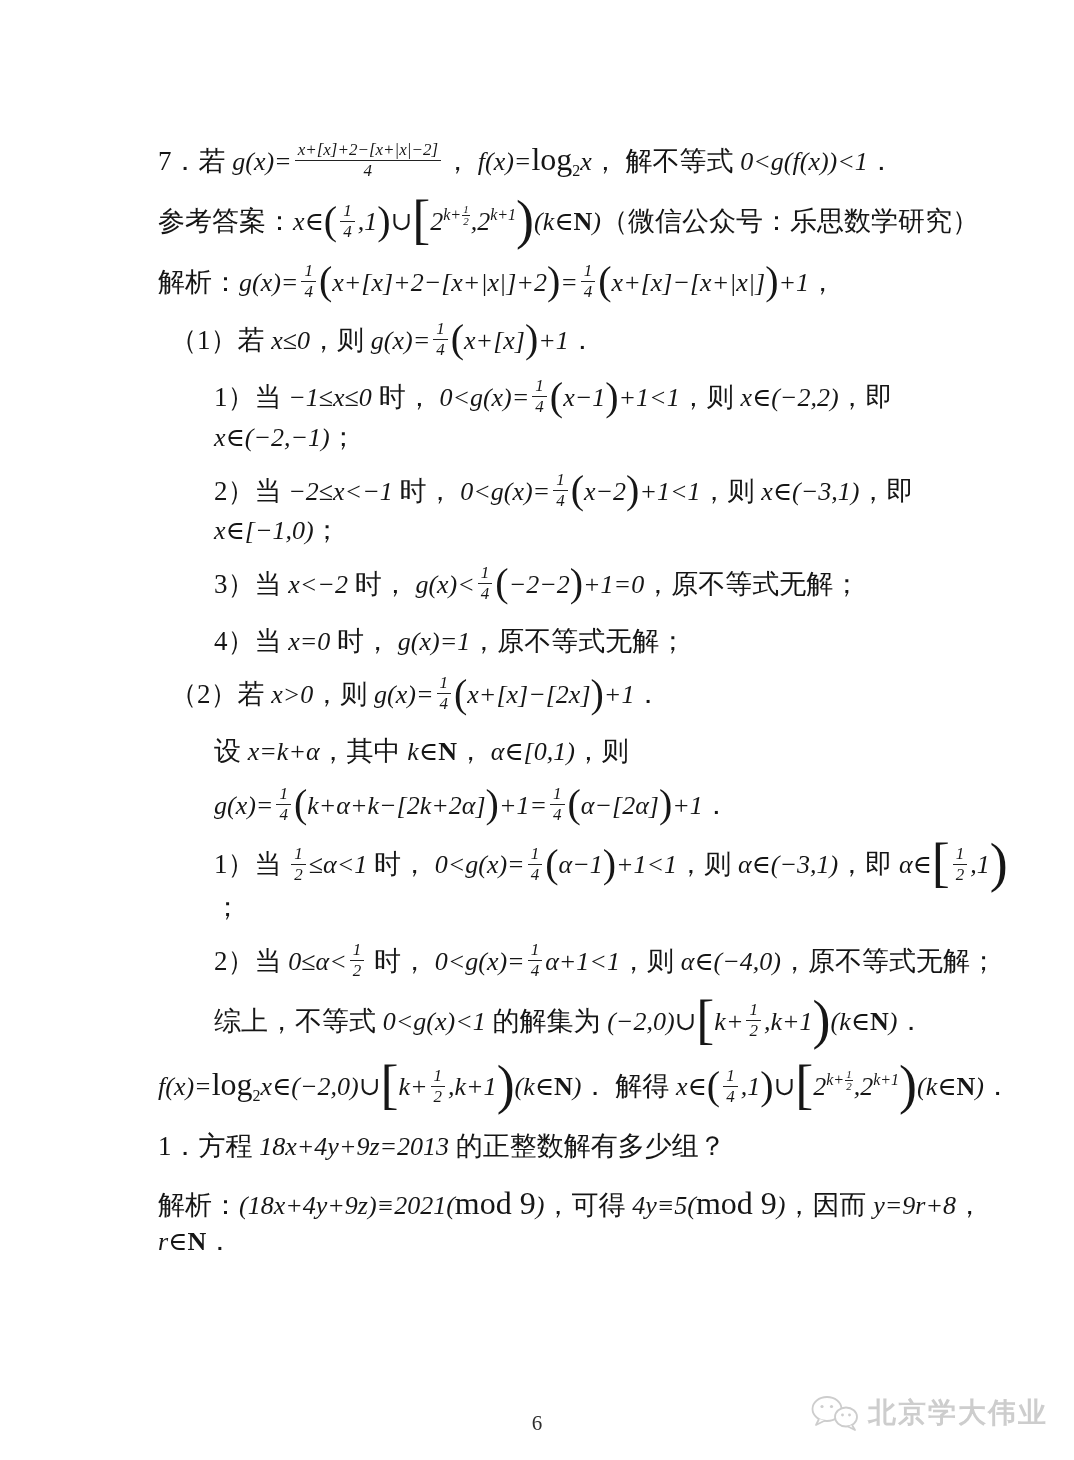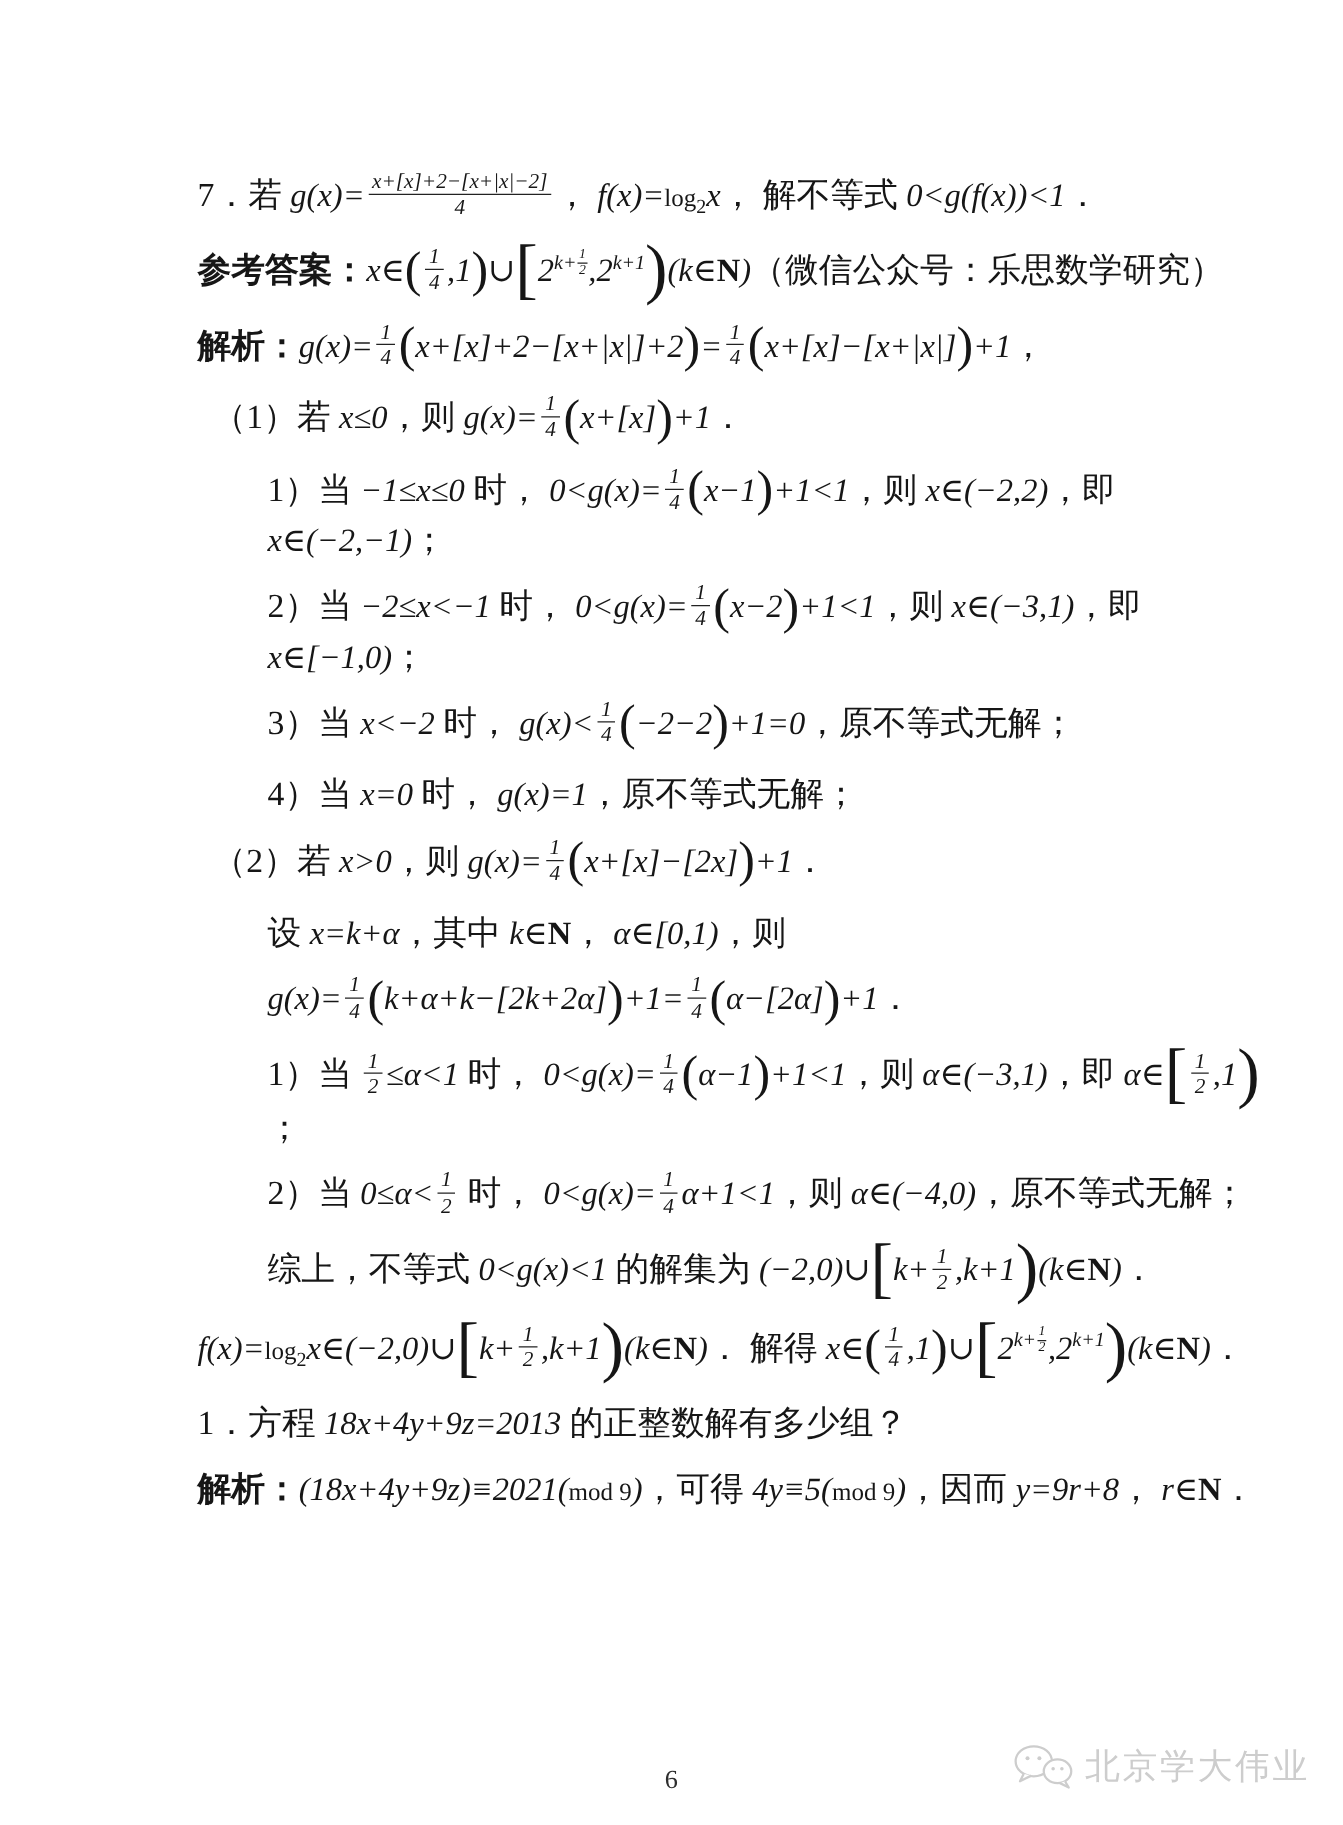--- a/index.html
+++ b/index.html
@@ -4,23 +4,23 @@
 <style>
   html,body{margin:0;padding:0;background:#ffffff;}
   .page{position:relative;width:1074px;height:1460px;background:#ffffff;overflow:hidden;
         font-family:"Liberation Serif","DejaVu Serif",serif;color:#161616;}
   .content{padding:138px 52px 0 158px;}
   .line{margin-bottom:17px;line-height:1.32;font-size:27px;white-space:normal;}
   .ind1{padding-left:12px;}
   .ind2{padding-left:56px;}
 
   .seg-t{font-family:"Liberation Serif","DejaVu Serif",serif;font-style:normal;}
-  .seg-b{font-family:"Liberation Serif","DejaVu Serif",serif;font-weight:700;font-style:normal;}
+  .seg-b{font-family:"Liberation Serif","DejaVu Serif",serif;font-weight:400;font-style:normal;}
   .seg-m{font-family:"Liberation Serif","DejaVu Serif",serif;font-style:italic;font-size:26px;}
-  .seg-r{font-family:"Liberation Serif","DejaVu Serif",serif;font-style:normal;font-size:20px;}
+  .seg-r{font-family:"Liberation Serif","DejaVu Serif",serif;font-style:normal;font-size:32px;}
   .seg-bm{font-family:"Liberation Serif","DejaVu Serif",serif;font-style:normal;font-weight:700;font-size:26px;}
 
   .seg-frac{display:inline-block;vertical-align:middle;text-align:center;line-height:1;
             margin:0 3px;transform:translateY(-3px);}
   .seg-frac .fn,.seg-frac .fd{display:block;font-family:"Liberation Serif","DejaVu Serif",serif;
             font-style:italic;font-size:17px;padding:1px 3px;line-height:1.05;}
   .seg-frac .fd{border-top:1.5px solid #222;}
   .seg-frac-sm{margin:0 1px;transform:translateY(-1px);}
   .seg-frac-sm .fn,.seg-frac-sm .fd{font-size:11px;padding:0 1px;}
 
@@ -28,21 +28,21 @@
            font-size:40px;line-height:0.9;vertical-align:middle;transform:translateY(-3px);}
   .seg-bigger{display:inline-block;font-family:"Liberation Serif",serif;font-style:normal;
            font-size:54px;line-height:0.85;vertical-align:middle;transform:translateY(-3px);}
 
   .seg-sup{vertical-align:10px;font-size:16px;}
   .seg-sub{vertical-align:-6px;font-size:16px;font-style:normal;}
 
   .page-number{position:absolute;left:0;right:0;bottom:24px;text-align:center;
            font-family:"Liberation Serif",serif;font-size:21px;color:#2e2e2e;}
   .watermark{position:absolute;right:26px;bottom:28px;display:flex;align-items:center;gap:7px;
-           color:#cdcdcd;font-family:"Liberation Sans",sans-serif;font-weight:400;font-size:28px;
+           color:#cdcdcd;font-family:"Liberation Sans",sans-serif;font-weight:700;font-size:28px;
            letter-spacing:2px;}
 </style>
 </head>
 <body>
 
 <div class="page">
   <div class="content" id="doc">
       <div class="line"><span class="seg-t">7．若 </span><span class="seg-m">g(x)=</span><span class="seg-frac"><span class="fn">x+[x]+2−[x+|x|−2]</span><span class="fd">4</span></span><span class="seg-t">， </span><span class="seg-m">f(x)=</span><span class="seg-r">log</span><span class="seg-r seg-sub">2</span><span class="seg-m">x</span><span class="seg-t">， 解不等式 </span><span class="seg-m">0&lt;g(f(x))&lt;1</span><span class="seg-t">．</span></div>
       <div class="line"><span class="seg-b">参考答案：</span><span class="seg-m">x∈</span><span class="seg-big">(</span><span class="seg-frac"><span class="fn">1</span><span class="fd">4</span></span><span class="seg-m">,1</span><span class="seg-big">)</span><span class="seg-m">∪</span><span class="seg-bigger">[</span><span class="seg-m">2</span><span class="seg-m seg-sup">k+<span class="seg-frac seg-frac-sm"><span class="fn">1</span><span class="fd">2</span></span></span><span class="seg-m">,2</span><span class="seg-m seg-sup">k+1</span><span class="seg-bigger">)</span><span class="seg-m">(k∈</span><span class="seg-bm">N</span><span class="seg-m">)</span><span class="seg-t">（微信公众号：乐思数学研究）</span></div>
       <div class="line"><span class="seg-b">解析：</span><span class="seg-m">g(x)=</span><span class="seg-frac"><span class="fn">1</span><span class="fd">4</span></span><span class="seg-big">(</span><span class="seg-m">x+[x]+2−[x+|x|]+2</span><span class="seg-big">)</span><span class="seg-m">=</span><span class="seg-frac"><span class="fn">1</span><span class="fd">4</span></span><span class="seg-big">(</span><span class="seg-m">x+[x]−[x+|x|]</span><span class="seg-big">)</span><span class="seg-m">+1</span><span class="seg-t">，</span></div>

